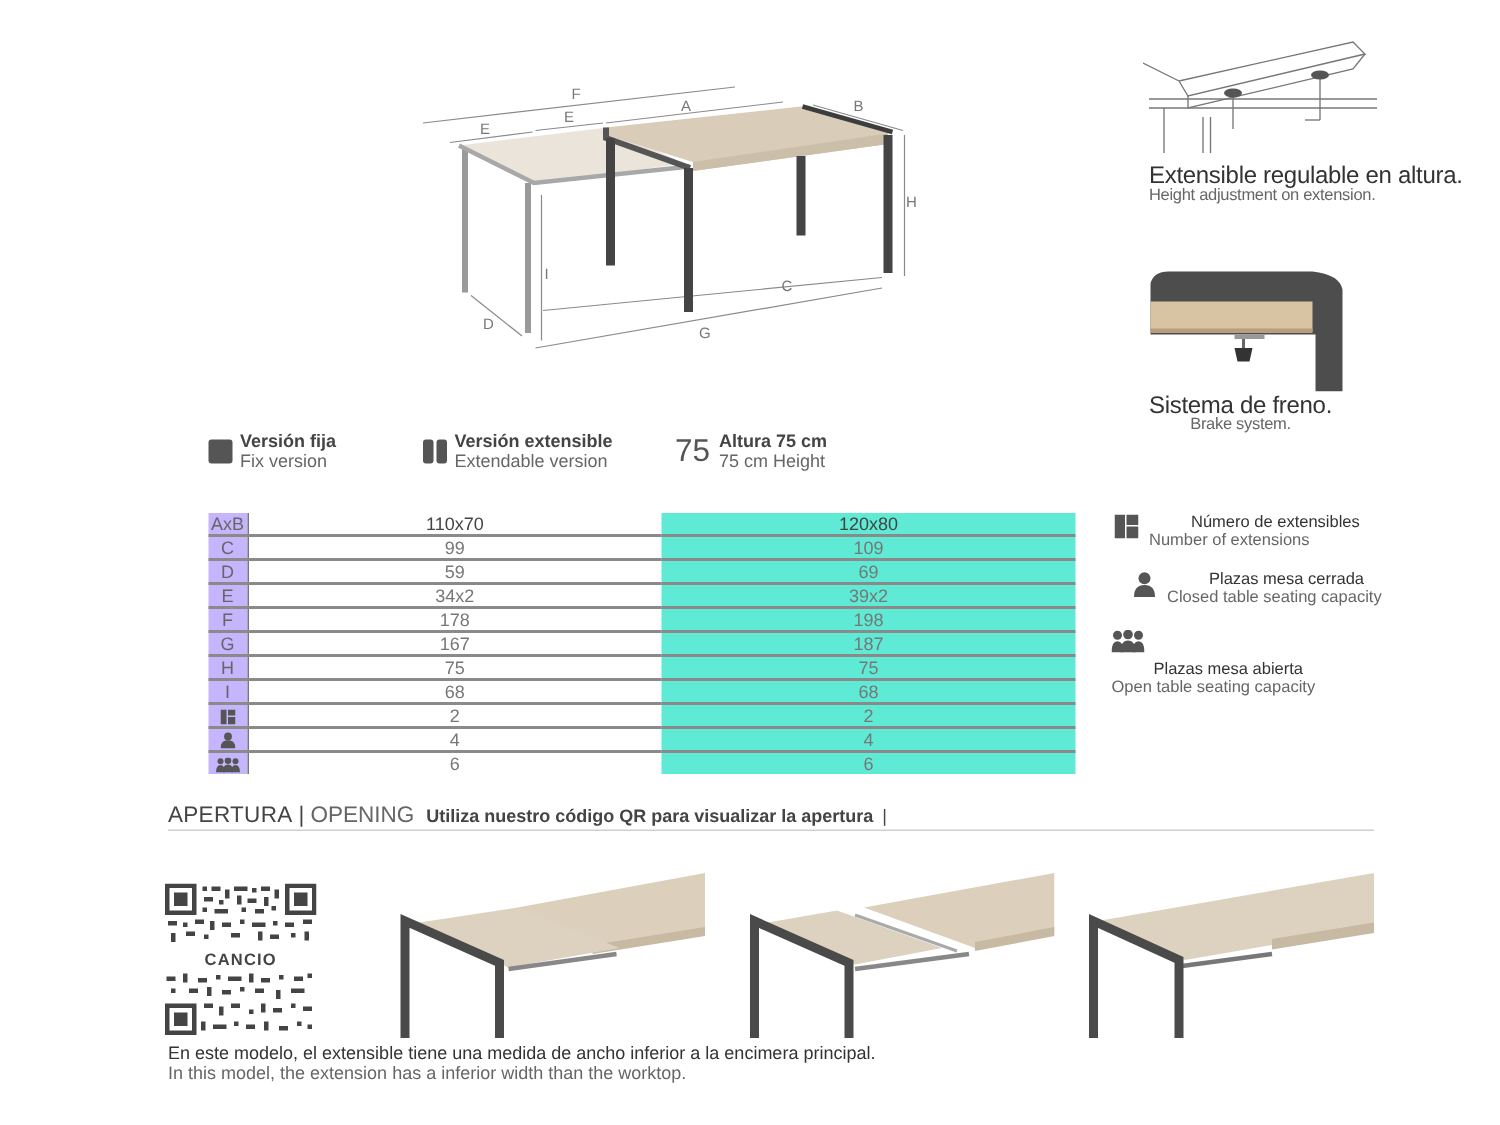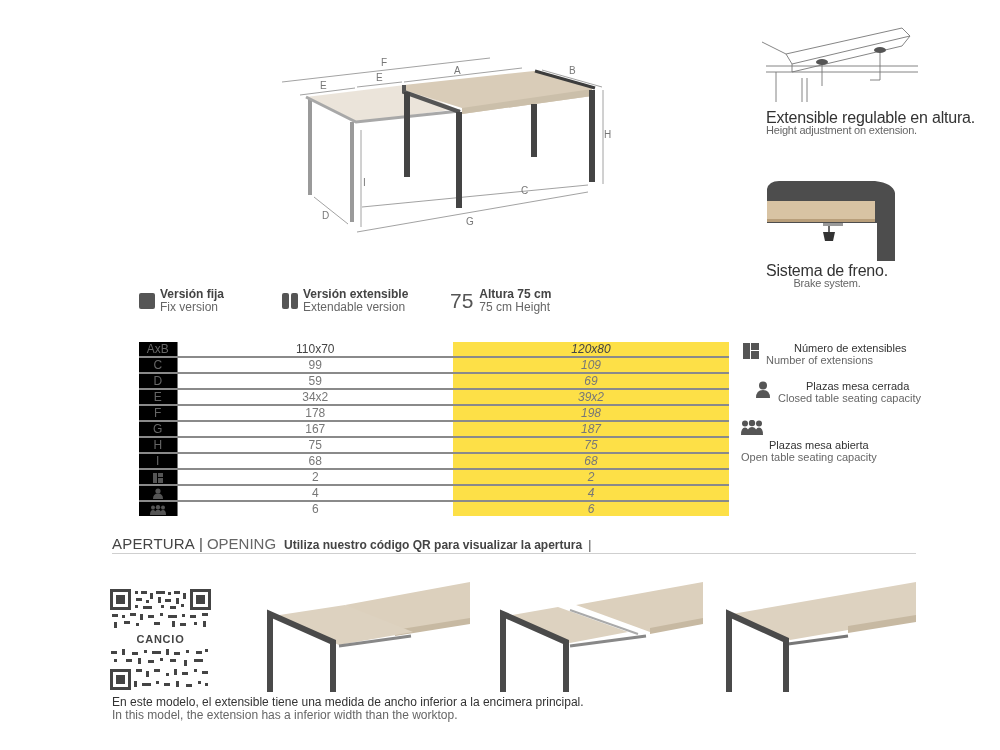--- a/index.html
+++ b/index.html
@@ -27,23 +27,23 @@
   .sq-icon { width: 16px; height: 16px; background: #555; border-radius: 2px; margin-right: 5px; }
   .split-icon { width: 16px; height: 16px; margin-right: 5px; display: flex; gap: 2px; }
   .split-icon span { flex: 1; background: #555; border-radius: 2px; }
   .big-num { font-size: 21px; color: #555; margin-right: 6px; }
 
   
   #spec-table { left: 139px; top: 342px; border-collapse: collapse; font-size: 12px; color: #777; }
   #spec-table td, #spec-table th { height: 15px; padding: 0; text-align: center; font-weight: normal; line-height: 14px; }
   #spec-table tr { border-bottom: 2px solid #8a8a8a; }
   #spec-table tr:last-child { border-bottom: none; }
-  #spec-table .c-key { width: 38px; background: #000000; color: #666; border-right: 1px solid #777; }
+  #spec-table .c-key { width: 26px; background: #c4b5fd; color: #666; border-right: 1px solid #777; }
   #spec-table .c-a { width: 276px; }
-  #spec-table .c-b { width: 276px; background: #fde047; font-style: italic; }
+  #spec-table .c-b { width: 276px; background: #5eead4; }
   #spec-table th { color: #444; }
   .mini-icon { display: inline-block; vertical-align: middle; }
 
   
   .ilegend { display: flex; align-items: flex-start; }
   .ilegend-icon { width: 20px; margin-right: 3px; margin-top: 1px; }
   .ilegend-title { font-size: 11px; color: #333; line-height: 12px; padding-left: 28px; }
   .ilegend-sub { font-size: 11px; color: #666; line-height: 12px; }
 
   

